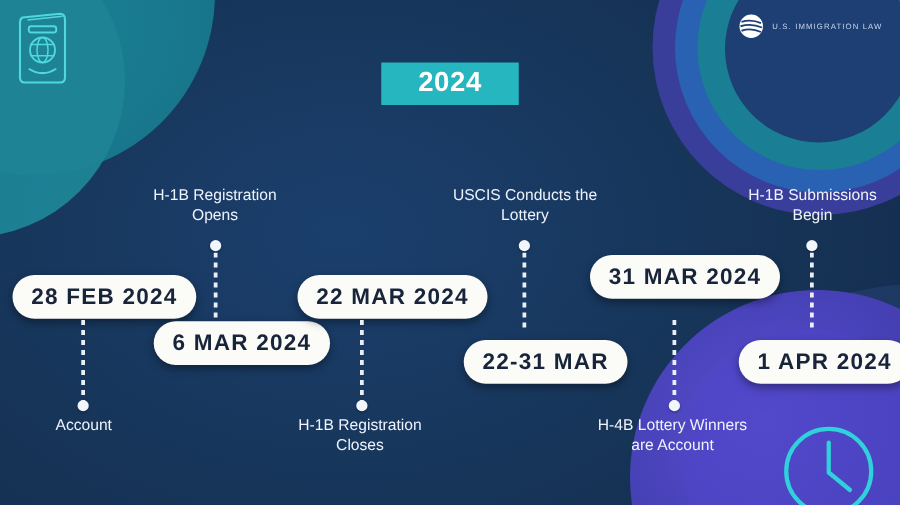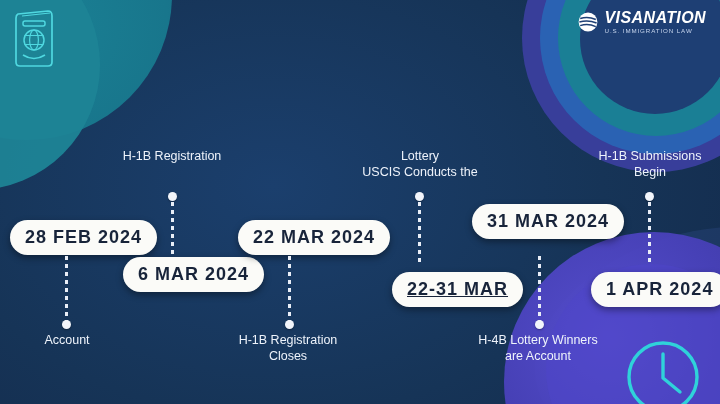--- a/index.html
+++ b/index.html
@@ -92,64 +92,67 @@
   </svg>
 
   <div class="logo">
     <svg class="logo-mark" viewBox="0 0 22 22">
       <circle cx="11" cy="11" r="9.4" fill="#ffffff"></circle>
       <path d="M3.2 7.5 Q11 5 18.8 8.5" stroke="#1e3f74" stroke-width="1.5" fill="none"></path>
       <path d="M2.4 11 Q11 8.4 19.6 12" stroke="#1e3f74" stroke-width="1.5" fill="none"></path>
       <path d="M3.2 14.6 Q11 12 18.8 15.6" stroke="#1e3f74" stroke-width="1.5" fill="none"></path>
     </svg>
     <div class="logo-text">
-      <div class="logo-name">VISANATION</div>
       <div class="logo-sub">U.S. IMMIGRATION LAW</div>
     </div>
   </div>
 
+  <div class="year-wrap">
+    <span class="year-badge">2024</span>
+  </div>
 
   <div class="tl">
 
     <div class="node">
       <div class="pill" style="left:10px;top:220px;">28 FEB 2024</div>
       <div class="conn" style="left:65px;top:256px;height:68px;"></div>
       <div class="dot" style="left:62px;top:320px;"></div>
       <div class="cap" style="left:0px;top:332px;width:134px;">
         <div>Account</div>
       </div>
     </div>
 
     <div class="node">
       <div class="cap" style="left:98px;top:148px;width:148px;">
         <div>H-1B Registration</div>
+        <div>Opens</div>
       </div>
       <div class="dot" style="left:168px;top:192px;"></div>
       <div class="conn" style="left:171px;top:202px;height:62px;"></div>
       <div class="pill" style="left:123px;top:257px;">6 MAR 2024</div>
     </div>
 
     <div class="node">
       <div class="pill" style="left:238px;top:220px;">22 MAR 2024</div>
       <div class="conn" style="left:288px;top:256px;height:68px;"></div>
       <div class="dot" style="left:285px;top:320px;"></div>
       <div class="cap" style="left:214px;top:332px;width:148px;">
         <div>H-1B Registration</div>
         <div>Closes</div>
       </div>
     </div>
 
     <div class="node">
       <div class="cap" style="left:338px;top:148px;width:164px;">
+        <div>USCIS Conducts the</div>
         <div>Lottery</div>
-        <div>USCIS Conducts the</div>
       </div>
       <div class="dot" style="left:415px;top:192px;"></div>
       <div class="conn" style="left:418px;top:202px;height:62px;"></div>
-      <div class="pill" style="left:392px;top:272px;text-decoration:underline;">22-31 MAR</div>
+      <div class="pill" style="left:371px;top:272px;">22-31 MAR</div>
     </div>
 
     <div class="node">
       <div class="pill" style="left:472px;top:204px;">31 MAR 2024</div>
       <div class="conn" style="left:538px;top:256px;height:68px;"></div>
       <div class="dot" style="left:535px;top:320px;"></div>
       <div class="cap" style="left:455px;top:332px;width:166px;">
         <div>H-4B Lottery Winners</div>
         <div>are Account</div>
       </div>

